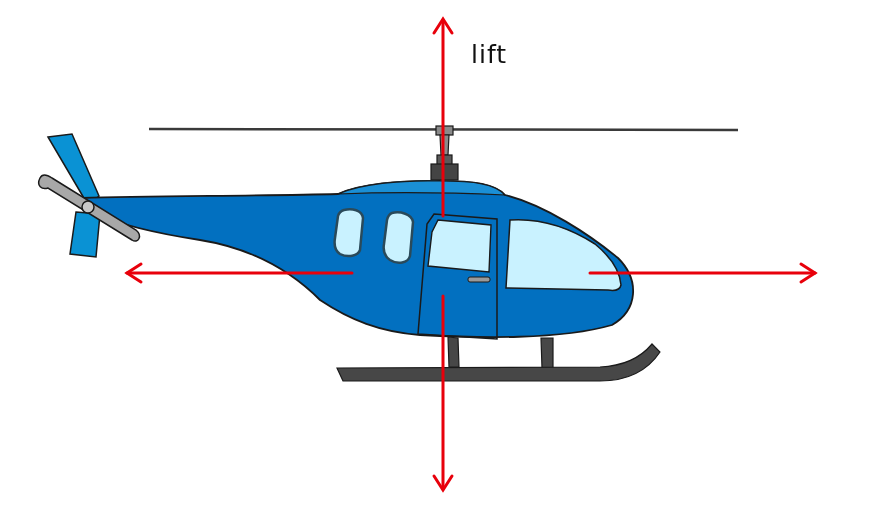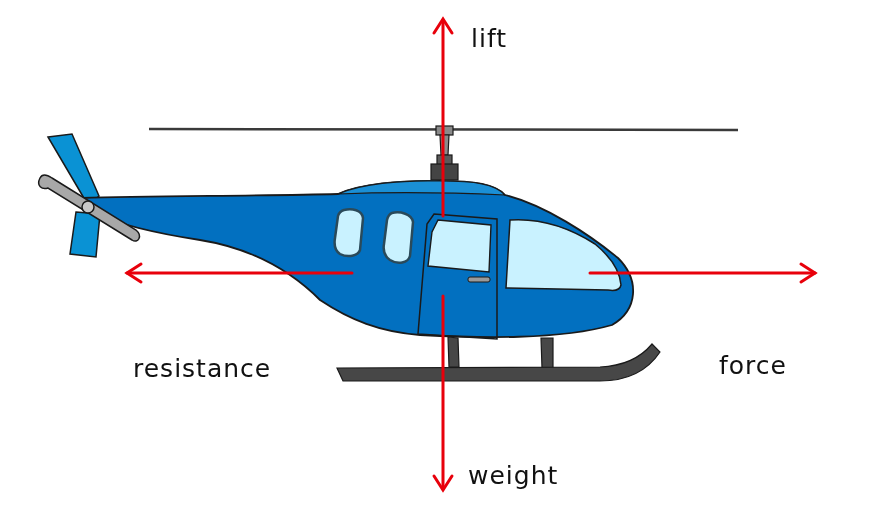--- a/index.html
+++ b/index.html
@@ -85,25 +85,22 @@
     <g stroke="#e8000b" stroke-width="3" fill="none" stroke-linecap="round">
       <line x1="127" y1="273" x2="352" y2="273"></line>
       <polyline points="141,264 127,273 141,282"></polyline>
     </g>
     <g stroke="#e8000b" stroke-width="3" fill="none" stroke-linecap="round">
       <line x1="590" y1="273" x2="815" y2="273"></line>
       <polyline points="801,264 815,273 801,282"></polyline>
     </g>
   </svg>
 
-  <div class="label" style="left:471px; top:24px;text-align:right;">lift</div>
+  <div class="label" style="left:471px; top:40px;text-align:right;">lift</div>
 
-  <div class="label" style="left:468px; top:461px;">weight</div>
 
   <div class="label" style="left:133px; top:294px;">
-    <div>resistance</div>
   </div>
 
   <div class="label" style="left:719px; top:291px;">
-    <div>force</div>
   </div>
 
 </div>
 
 </body></html>

